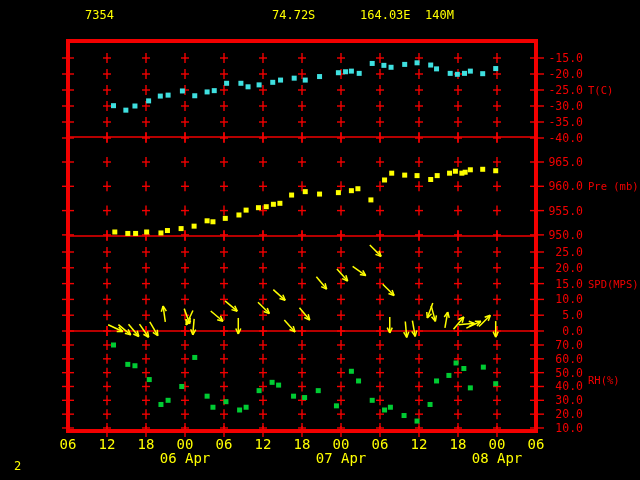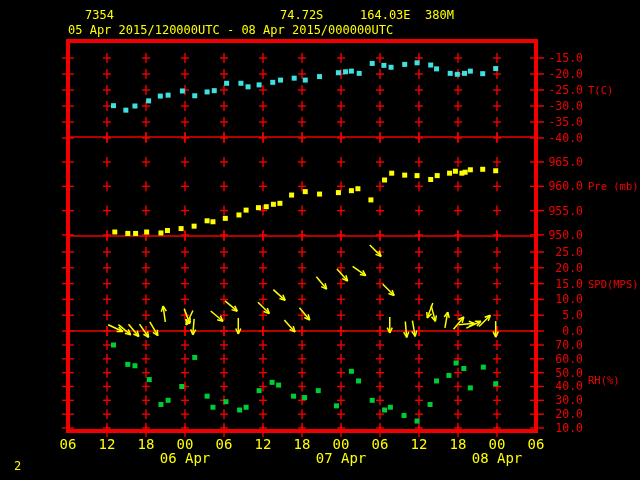--- a/index.html
+++ b/index.html
@@ -6,24 +6,23 @@
   .screen{position:relative;width:640px;height:480px;background:#000;overflow:hidden;
           font-family:"DejaVu Sans Mono", monospace;}
   .hdr{position:absolute;color:#ffff00;font-size:12px;line-height:14px;white-space:pre;letter-spacing:0px;}
   svg text{font-family:"DejaVu Sans Mono", monospace;}
 </style>
 </head>
 <body>
 
 <div class="screen">
   <div class="hdr" style="left:85px;top:8px">7354</div>
-  <div class="hdr" style="left:280px;top:8px">74.72S</div>
+  <div class="hdr" style="left:272px;top:8px">74.72S</div>
   <div class="hdr" style="left:360px;top:8px">164.03E</div>
-  <div class="hdr" style="left:425px;top:8px">380M</div>
-  <div class="hdr" style="left:68px;top:23px">05 Apr 2015/120000UTC - 08 Apr 2015/000000UTC</div>
+  <div class="hdr" style="left:425px;top:8px">140M</div>
 
   <svg id="chart" width="640" height="480" viewBox="0 0 640 480" style="position:absolute;left:0;top:0">
       <rect x="68" y="41" width="468" height="390" fill="none" stroke="#f20000" stroke-width="4"></rect>
       <line x1="68" y1="137" x2="536" y2="137" stroke="#f20000" stroke-width="1.5"></line>
       <line x1="68" y1="236" x2="536" y2="236" stroke="#f20000" stroke-width="1.5"></line>
       <line x1="68" y1="331" x2="536" y2="331" stroke="#f20000" stroke-width="1.5"></line>
       <line x1="103" y1="58" x2="111" y2="58" stroke="#f20000" stroke-width="1.4"></line>
       <line x1="107" y1="53" x2="107" y2="63" stroke="#f20000" stroke-width="1.4"></line>
       <line x1="103" y1="74" x2="111" y2="74" stroke="#f20000" stroke-width="1.4"></line>
       <line x1="107" y1="69" x2="107" y2="79" stroke="#f20000" stroke-width="1.4"></line>

